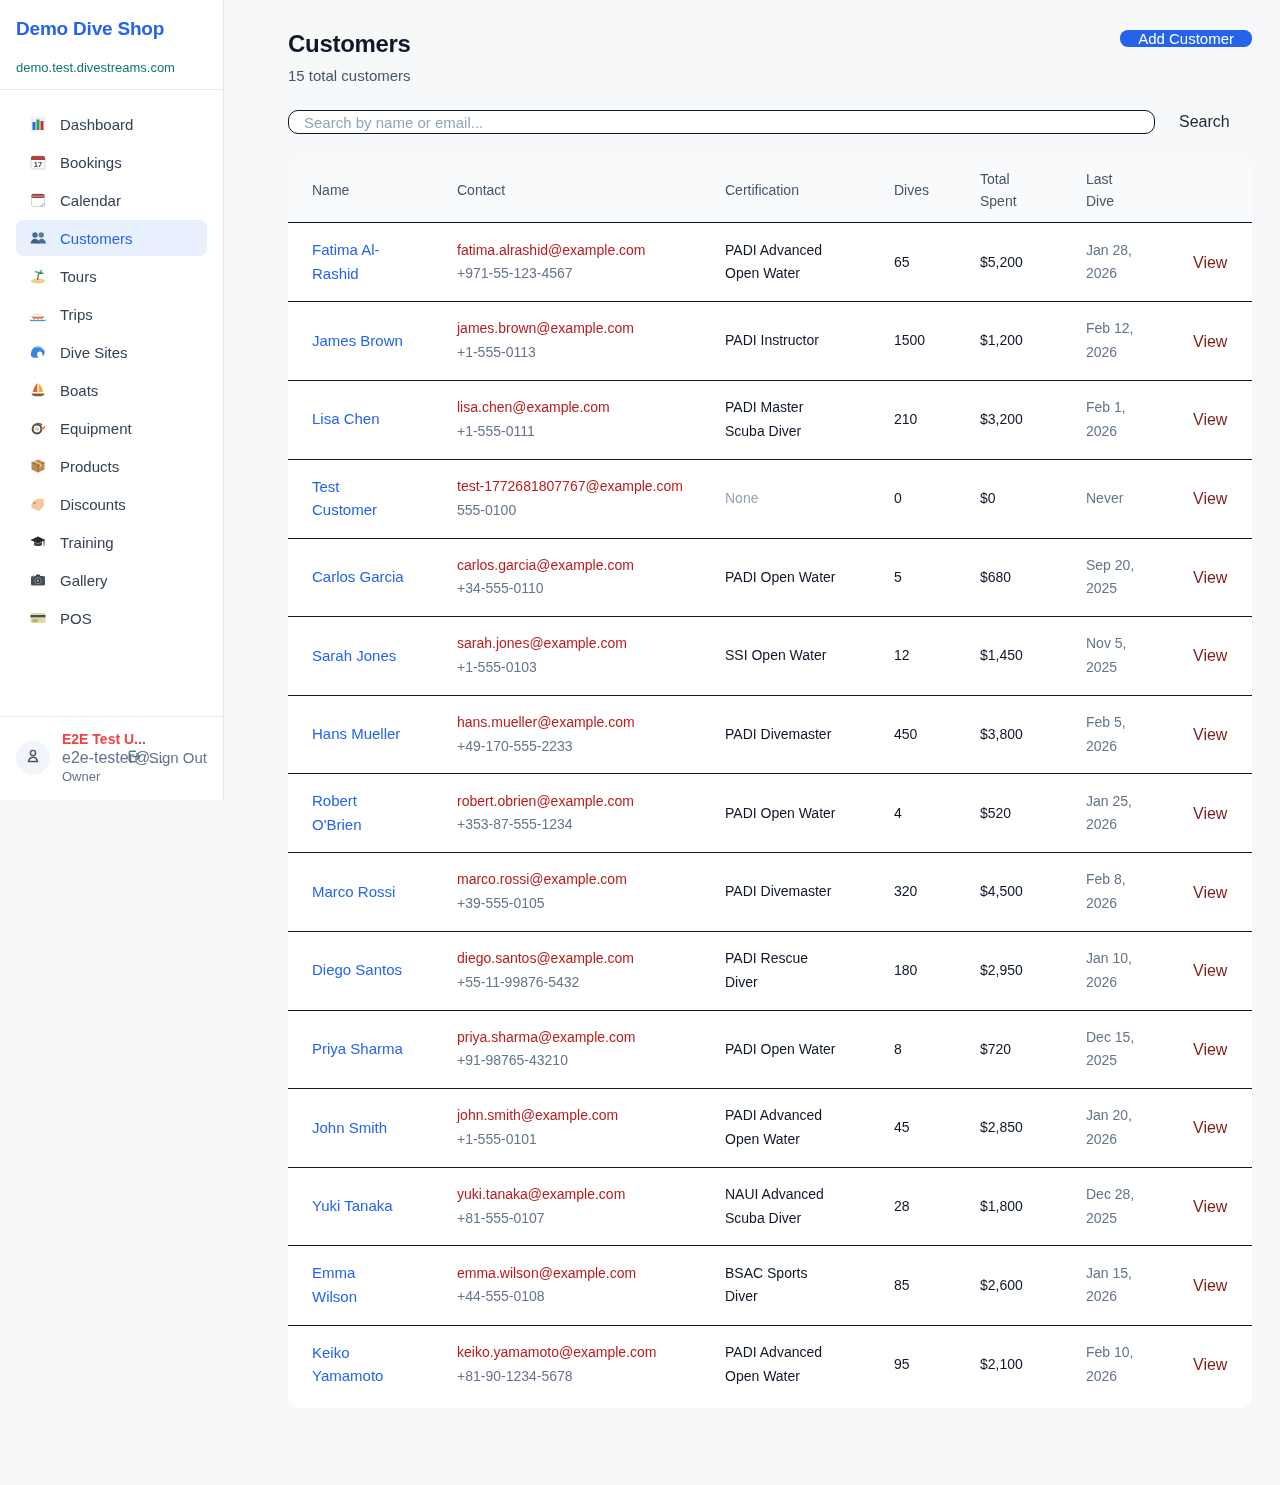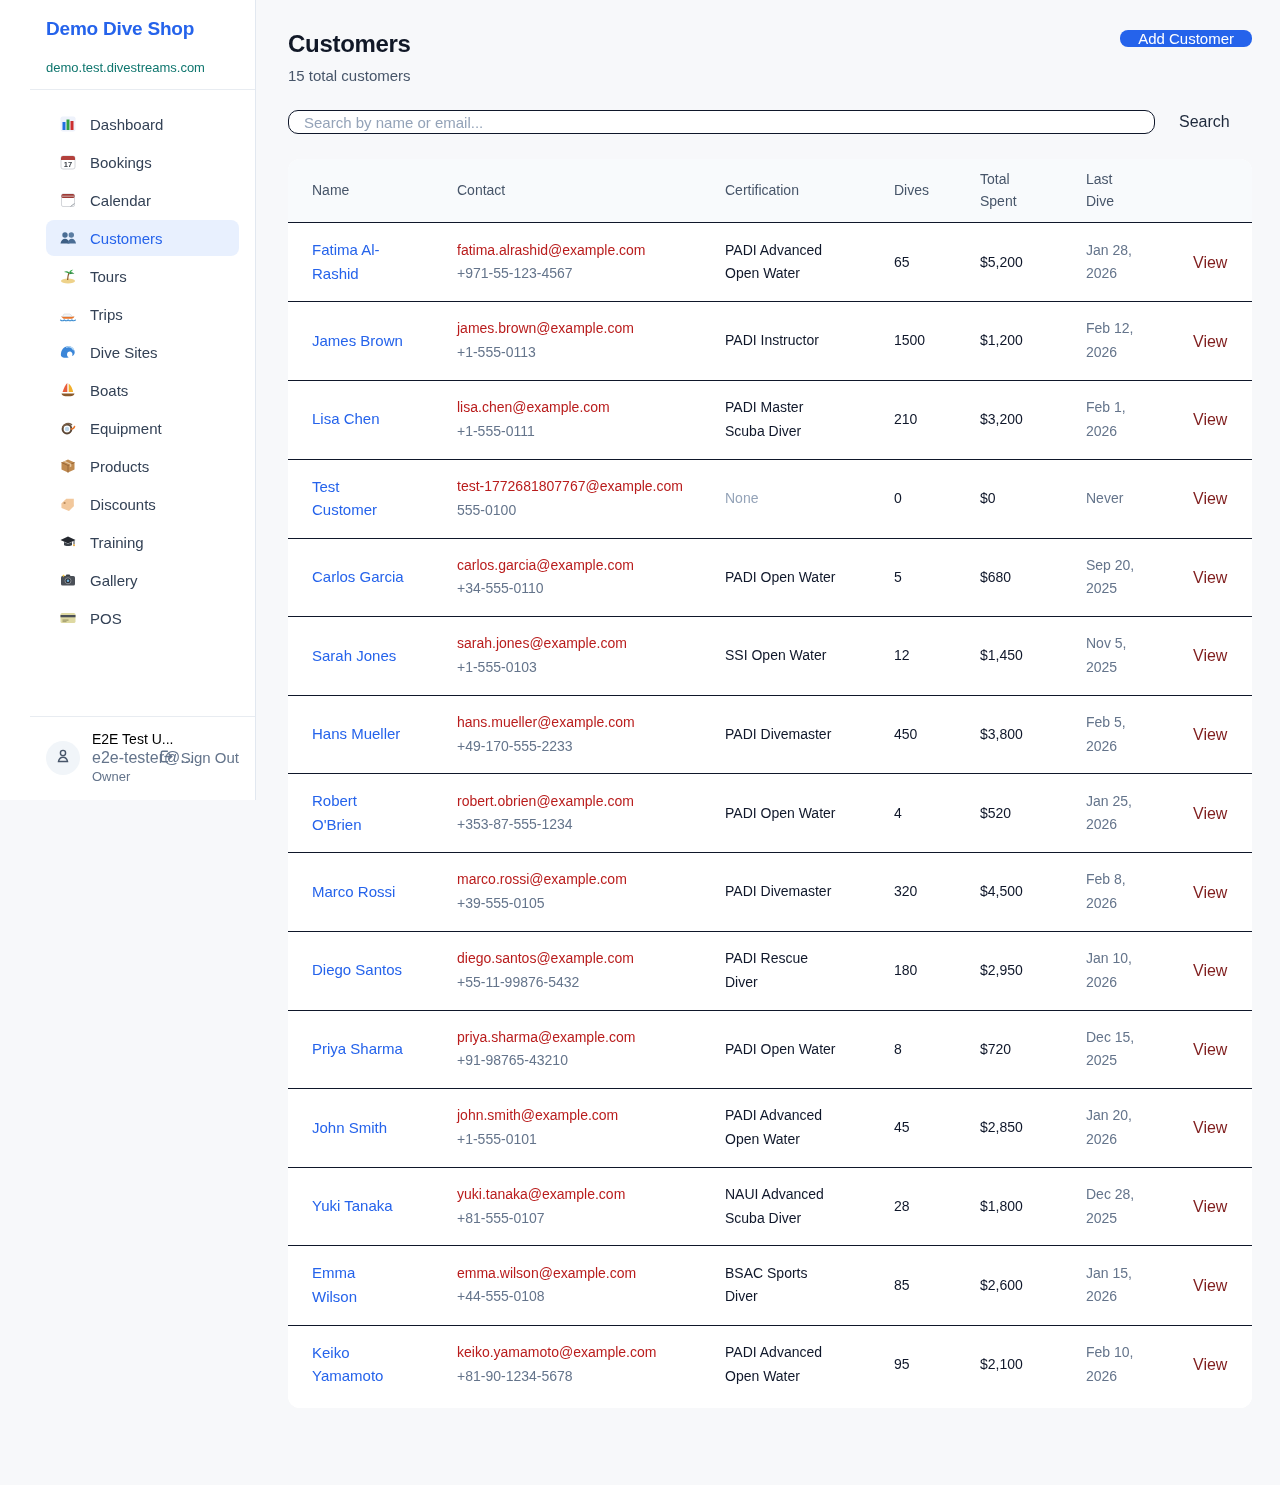--- a/index.html
+++ b/index.html
@@ -7,23 +7,23 @@
   body {
     font-family:"Liberation Sans", sans-serif;
     background:#f7f8fa;
     color:#0f172a;
     position:relative;
     overflow:hidden;
   }
 
   
   .sidebar {
-    position:absolute; left:0; top:0; width:256px; height:800px;
+    position:absolute; left:0; top:0; width:224px; height:800px;
     background:#ffffff; border-right:1px solid #e2e8f0;
-    display:flex; flex-direction:column;padding-left:30px;
+    display:flex; flex-direction:column;
   }
   .brand { padding:18px 16px 14px 16px; border-bottom:1px solid #e8ecf1; }
   .brand-name { color:#2563eb; font-size:19px; font-weight:700; letter-spacing:-0.2px; }
   .brand-domain { color:#0f766e; font-size:13px; margin-top:20px; }
   .nav { padding:14px 0 0 0; flex:1 1 auto; }
   .nav-item {
     display:flex; align-items:center; gap:13px;
     margin:2px 16px; padding:9px 13px; border-radius:8px;
     font-size:15px; color:#334155; cursor:pointer;
   }
@@ -33,21 +33,21 @@
 
   .user-box {
     border-top:1px solid #e8ecf1; padding:14px 16px 16px 16px;
     display:flex; align-items:center; gap:12px;
   }
   .avatar {
     width:34px; height:34px; border-radius:50%; background:#f1f5f9;
     display:flex; align-items:center; justify-content:center; flex:0 0 34px;
   }
   .user-meta { flex:1 1 auto; min-width:0; }
-  .user-name { font-size:14px; font-weight:400; color:#000000; white-space:nowrap; }
+  .user-name { font-size:14px; font-weight:700; color:#ef4444; white-space:nowrap; }
   .user-email { font-size:16px; color:#64748b; white-space:nowrap; margin-top:2px; }
   .user-role { font-size:13px; color:#64748b; margin-top:2px; }
   .signout {
     display:flex; align-items:center; gap:7px; color:#64748b; font-size:15px;
     background:none; border:none; cursor:pointer; font-family:inherit; white-space:nowrap;
   }
 
   
   .main { margin-left:256px; padding:30px 28px 26px 32px; }
   .page-head { display:flex; justify-content:space-between; align-items:flex-start; margin-bottom:26px; }

